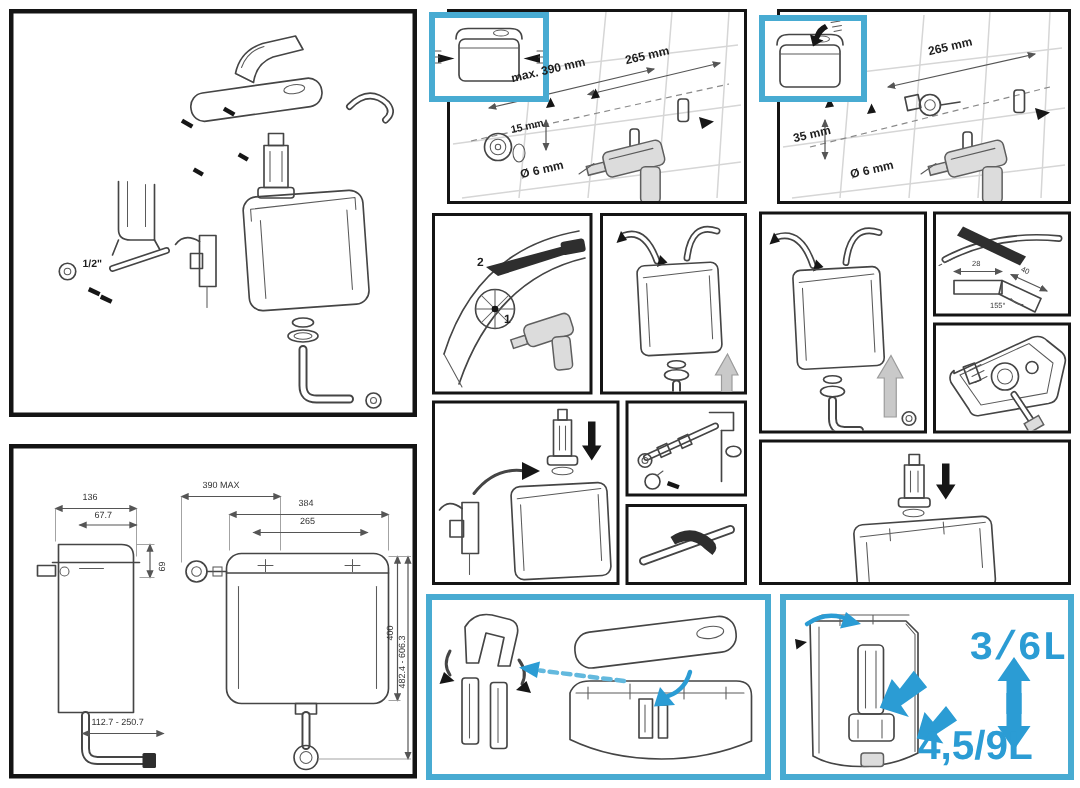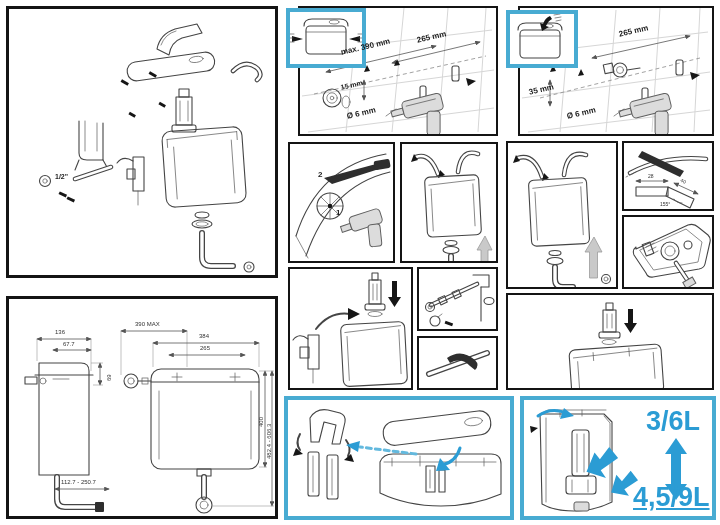--- a/index.html
+++ b/index.html
@@ -479,17 +479,17 @@
       <path class="cyl" d="M14,16 q14,-10 30,-2"></path>
       <path class="cyf" d="M40,8 l10,8 l-14,3 z"></path>
       <path class="blk" d="M6,26 l8,2 l-7,5 z"></path>
 
       <path class="cyf" d="M84,46 l10,10 l-16,14 l6,7 l-20,-4 l6,-20 l6,6 z" transform="rotate(6 74 58)"></path>
       <path class="cyf" d="M106,70 l8,9 l-13,10 l5,6 l-18,-2 l4,-18 l6,6 z" transform="rotate(4 96 80)"></path>
 
       <path class="cyf" d="M152,38 l11,16 h-6 v22 h-10 v-22 h-6 z"></path>
       <path class="cyf" d="M152,100 l11,-16 h-6 v-22 h-10 v22 h-6 z"></path>
     </svg>
-    <span class="vol" style="left:122px;top:6px;">3/6L</span>
-    <span class="vol" style="left:109px;top:82px;text-decoration:underline;">4,5/9L</span>
+    <span class="vol" style="left:122px;top:18px;font-family:Liberation Mono, monospace;">3/6L</span>
+    <span class="vol" style="left:88px;top:82px;">4,5/9L</span>
   </div>
 
 </div>
 
 </body></html>

